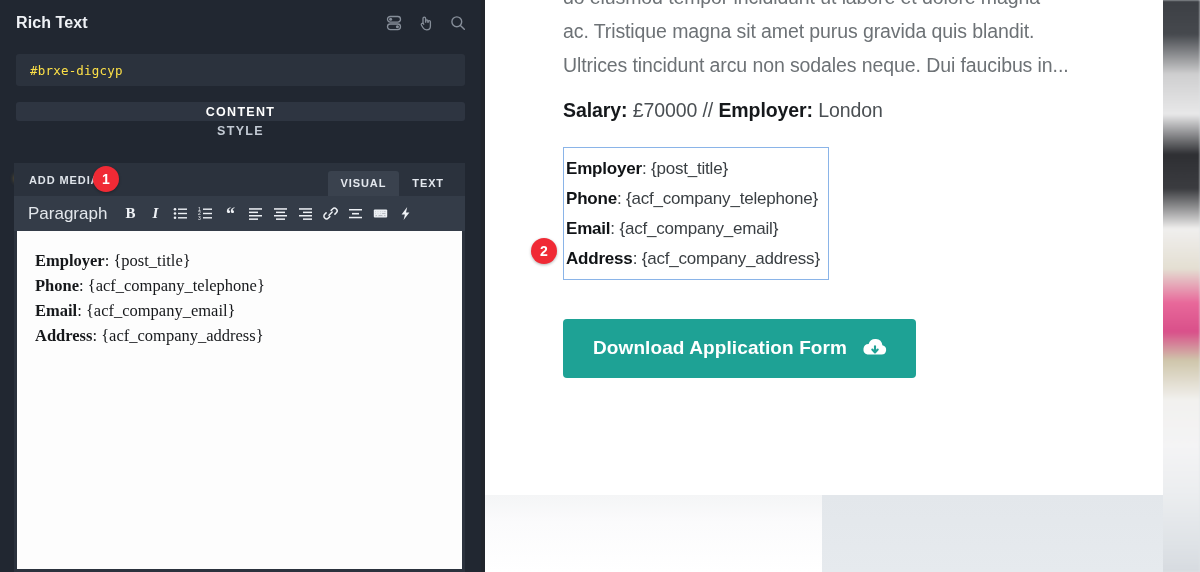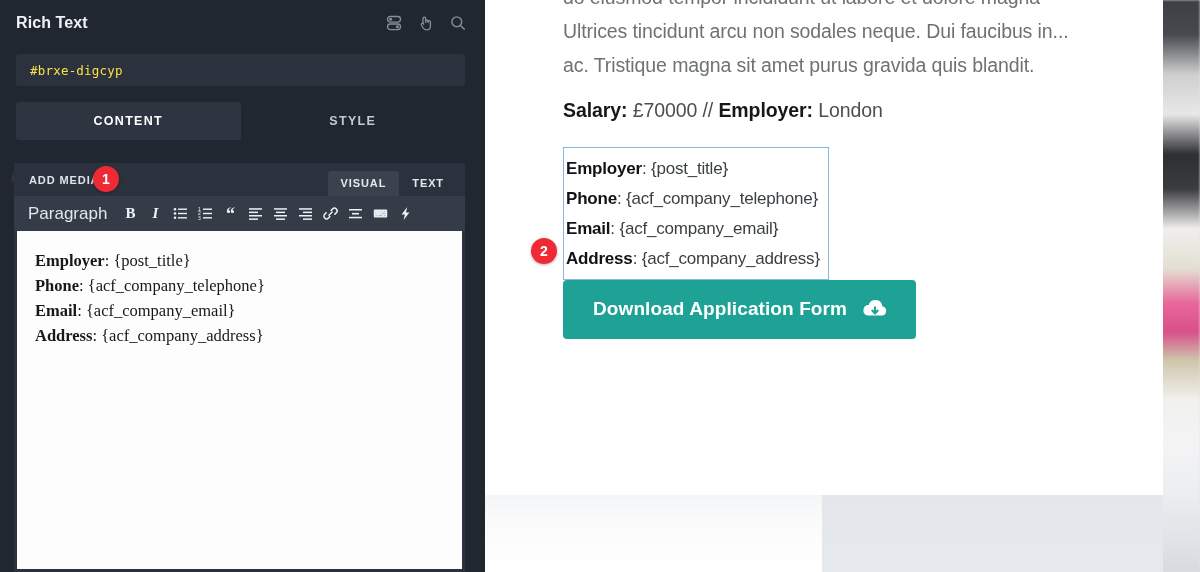--- a/index.html
+++ b/index.html
@@ -46,20 +46,21 @@
     font-family: "DejaVu Sans Mono", monospace;
     font-size: 12.5px;
     color: #fde047;
     letter-spacing: .2px;
   }
 
   .tabs {
     position: absolute; left: 16px; top: 102px;
     width: 449px; height: 38px;
     display: flex;
+    flex-direction: column;
   }
   .tab {
     flex: 1; display: flex; align-items: center; justify-content: center;
     font-size: 12.5px; font-weight: bold; letter-spacing: 1.3px;
     color: #c3cad4; cursor: pointer;
     border-radius: 3px;
   }
   .tab.active { background: #2e3541; color: #ffffff; }
 
   
@@ -199,20 +200,21 @@
     border: 1px solid #8ab4e8;
     padding: 6px 1px 5px 2px;
   }
   .pv-box .row {
     font-size: 17px; color: #3a3f43; line-height: 30px;
     white-space: nowrap; letter-spacing: -0.2px;
   }
   .pv-box .row b { color: #101316; font-weight: bold; }
 
   .dl-btn {
+    margin-top: 39px;
     display: inline-flex; align-items: center; gap: 15px;
     background: #1ea295;
     border-radius: 4px;
     padding: 18px 28px 19px 30px;
     cursor: pointer;
   }
   .dl-btn .lbl {
     color: #ffffff; font-size: 19px; font-weight: bold;
     letter-spacing: 0.1px;
   }
@@ -406,22 +408,22 @@
 
   <div class="preview">
     <div class="bgphoto"></div>
     <div class="card-shadow"></div>
     <div class="lower-grey"></div>
     <div class="card">
       <div class="pv-body">
 
         <div class="pv-para">
           <span class="pv-line clipped">do eiusmod tempor incididunt ut labore et dolore magna</span>
+          <span class="pv-line">ac. Tristique magna sit amet purus gravida quis blandit.</span>
           <span class="pv-line">Ultrices tincidunt arcu non sodales neque. Dui faucibus in...</span>
-          <span class="pv-line">ac. Tristique magna sit amet purus gravida quis blandit.</span>
         </div>
 
         <div class="pv-salary">
           <b>Salary:</b>
           <span>£70000</span>
           <span>//</span>
           <b>Employer:</b>
           <span>London</span>
         </div>
 

